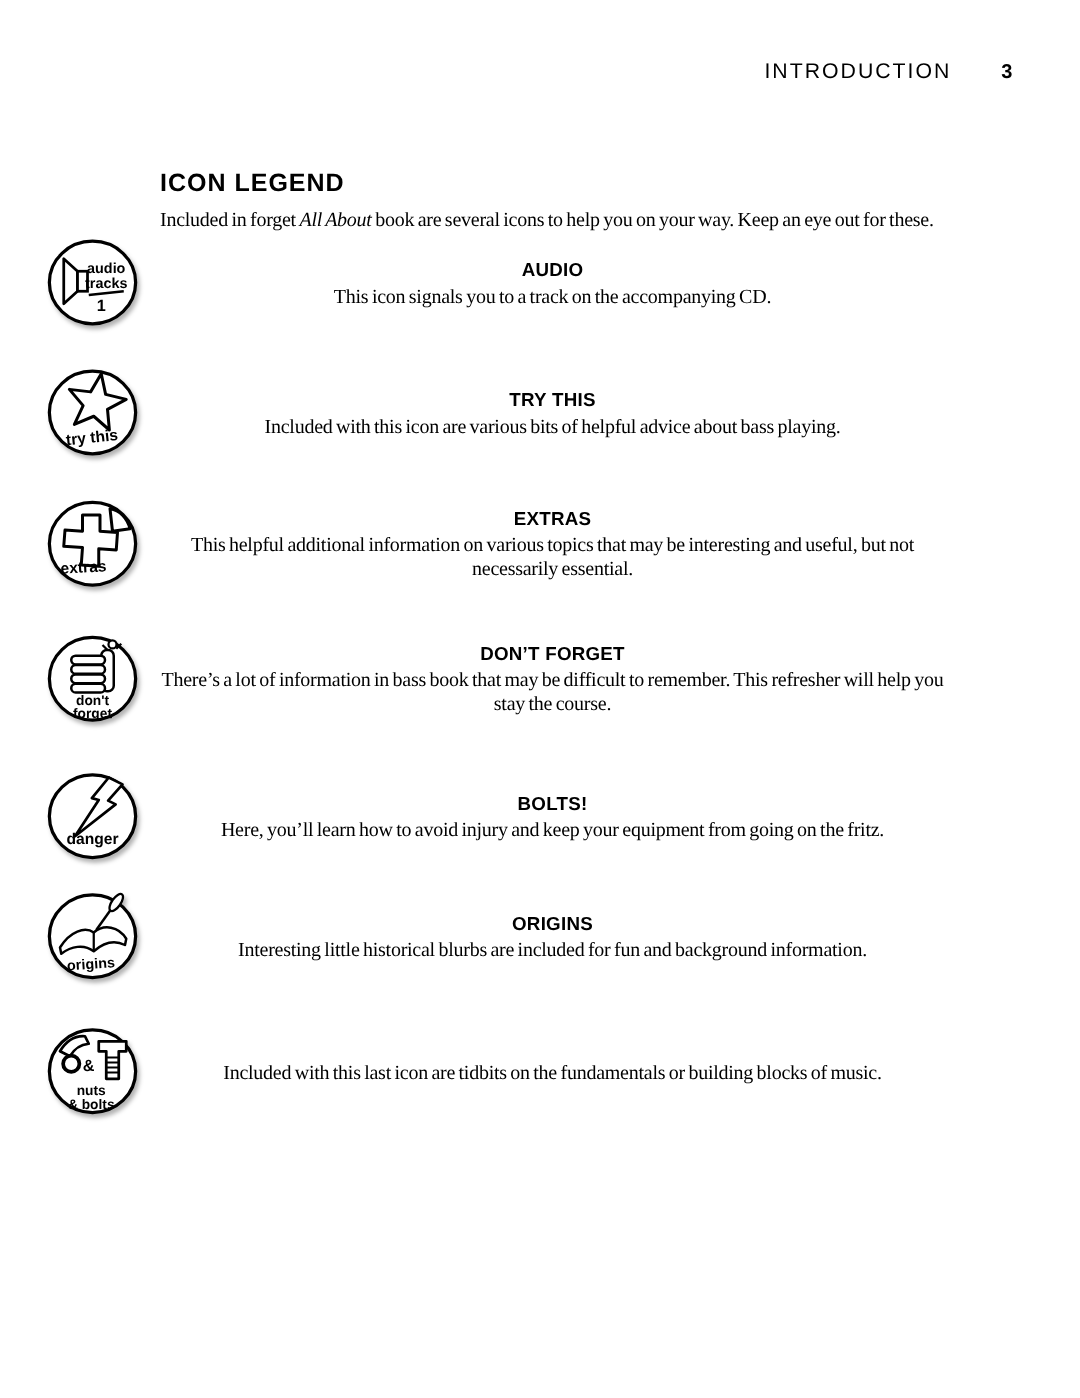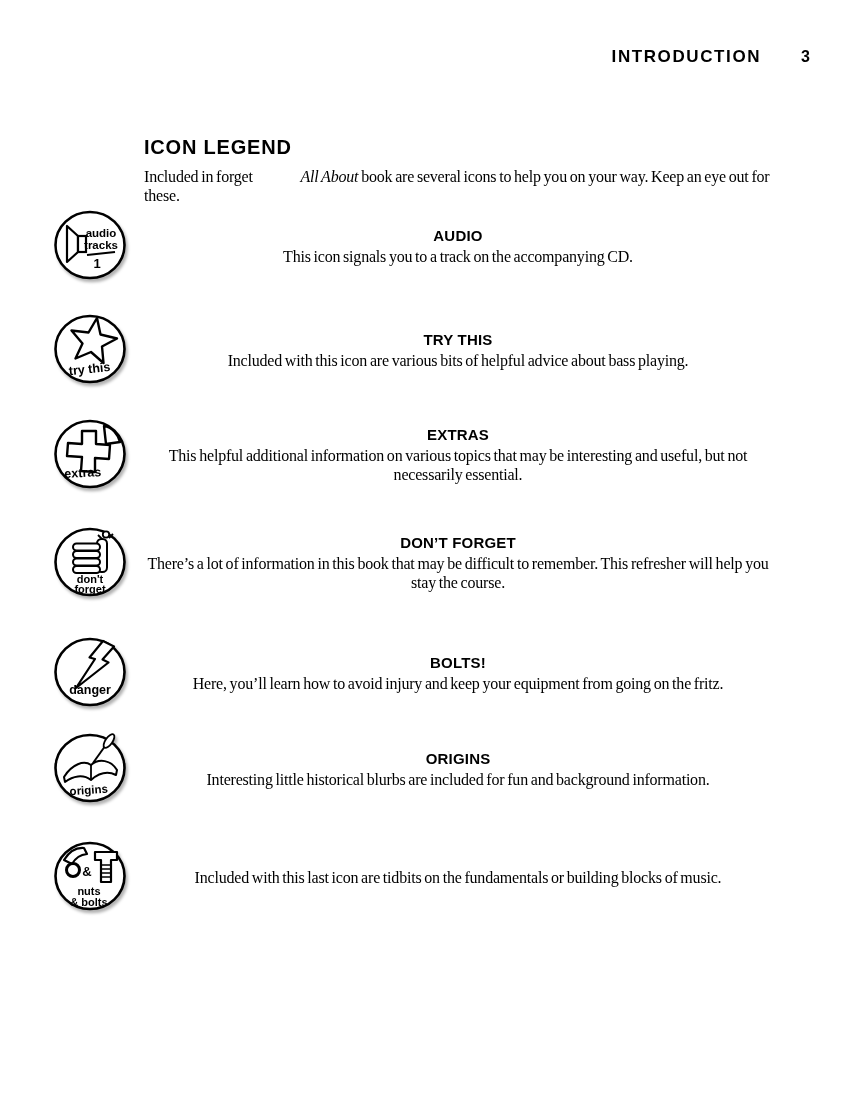--- a/index.html
+++ b/index.html
@@ -12,39 +12,39 @@
     font-family:"Liberation Serif", serif;
     overflow:hidden;
   }
   
   .running-header {
     position:absolute; top:47px; left:0; right:54px;
     display:flex; justify-content:flex-end; align-items:baseline; gap:40px;
   }
   .running-header .section {
     font-family:"Liberation Sans", sans-serif;
-    font-weight:bold; font-size:17px; letter-spacing:1.6px;padding-left:32px;
+    font-weight:normal; font-size:17px; letter-spacing:1.6px;padding-left:32px;
   }
   .running-header .pagenum {
     font-family:"Liberation Sans", sans-serif;
     font-weight:bold; font-size:16px;
   }
   
-  .content { position:absolute; left:144px; top:136px; width:628px; }
+  .content { position:absolute; left:128px; top:136px; width:628px; }
   .legend-title {
     font-family:"Liberation Sans", sans-serif;
     font-weight:bold; font-size:20px; letter-spacing:0.8px;
     margin-bottom:8px;
   }
   .body-text {
     font-size:16px; line-height:19px;
     letter-spacing:-0.2px; word-spacing:-1px;
   }
   .intro { margin-bottom:4px; }
-  .intro .it { font-style:italic;margin-left:45px; }
+  .intro .it { font-style:italic; }
   
   .entries { margin-top:2px;text-align:center; }
   .entry {
     position:relative;
     min-height:74px;
     display:flex; flex-direction:column; justify-content:center;
   }
   .entry-heading {
     font-family:"Liberation Sans", sans-serif;
     font-weight:bold; font-size:15px; letter-spacing:0.2px;
@@ -135,21 +135,21 @@
             <rect x="21" y="25" width="27" height="7" rx="3.5" fill="#fff" stroke="#000" stroke-width="2"></rect>
             <rect x="21" y="32.5" width="27" height="7" rx="3.5" fill="#fff" stroke="#000" stroke-width="2"></rect>
             <rect x="21" y="40" width="27" height="7" rx="3.5" fill="#fff" stroke="#000" stroke-width="2"></rect>
             <circle cx="54" cy="8.5" r="3.2" fill="#fff" stroke="#000" stroke-width="1.8"></circle>
             <path d="M50 13 L46 9 M57 12 L61 8" stroke="#000" stroke-width="1.8"></path>
             <text x="38" y="57" font-size="11" text-anchor="middle">don't</text>
             <text x="38" y="67" font-size="11" text-anchor="middle">forget</text>
           </svg>
         </span>
         <div class="entry-heading">DON’T FORGET</div>
-        <div class="body-text">There’s a lot of information in this book that may be difficult to remember. This refresher will help you stay the course.</div>
+        <div class="body-text">There’s a lot of information in bass book that may be difficult to remember. This refresher will help you stay the course.</div>
       </div>
 
       <div class="entry mb5">
         <span class="icon-badge">
           <svg width="78" height="74" viewBox="0 0 78 74">
             <ellipse cx="38" cy="36" rx="34.5" ry="33" fill="#fff" stroke="#000" stroke-width="2.6"></ellipse>
             <path d="M24 52 L43 23 L37.5 21.5 L51 5 L62 10.5 L50.5 23.5 L56.5 26.5 Z" fill="#fff" stroke="#000" stroke-width="2.2" stroke-linejoin="round"></path>
             <text x="38" y="58" font-size="12.5" text-anchor="middle">danger</text>
           </svg>
         </span>

